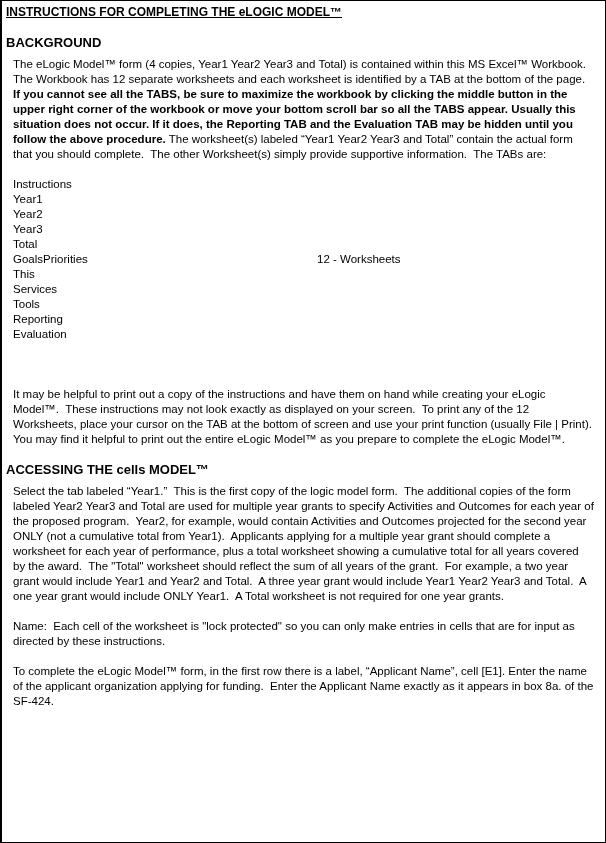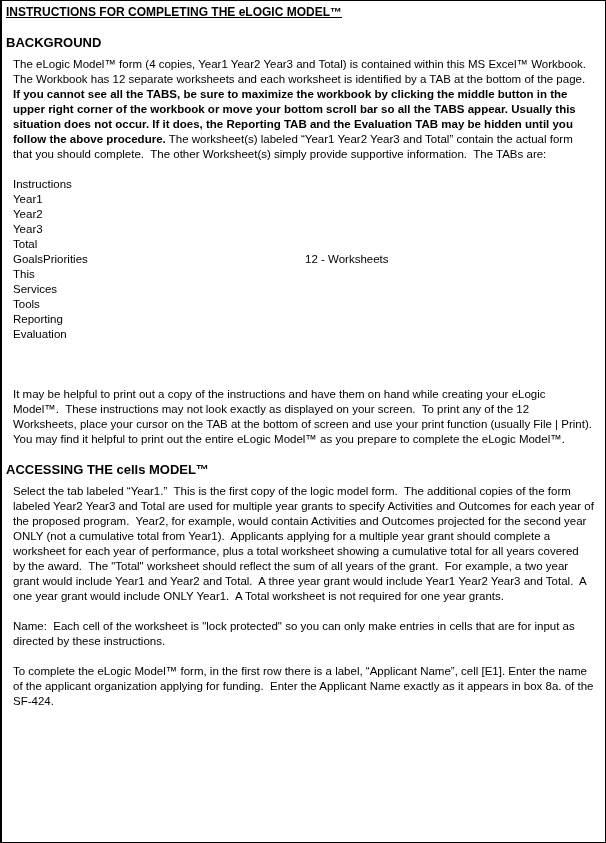--- a/index.html
+++ b/index.html
@@ -40,21 +40,21 @@
   .tab-list {
     margin: 15px 0 45px 0;
     padding-left: 7px;
   }
   .tab-line {
     position: relative;
     line-height: 15px;
   }
   .ws-note {
     position: absolute;
-    left: 292px;
+    left: 304px;
     top: 0;
     white-space: nowrap;
   }
 </style>
 </head>
 <body>
 
 <div class="page">
 
   <h1 class="title">INSTRUCTIONS FOR COMPLETING THE eLOGIC MODEL™</h1>

